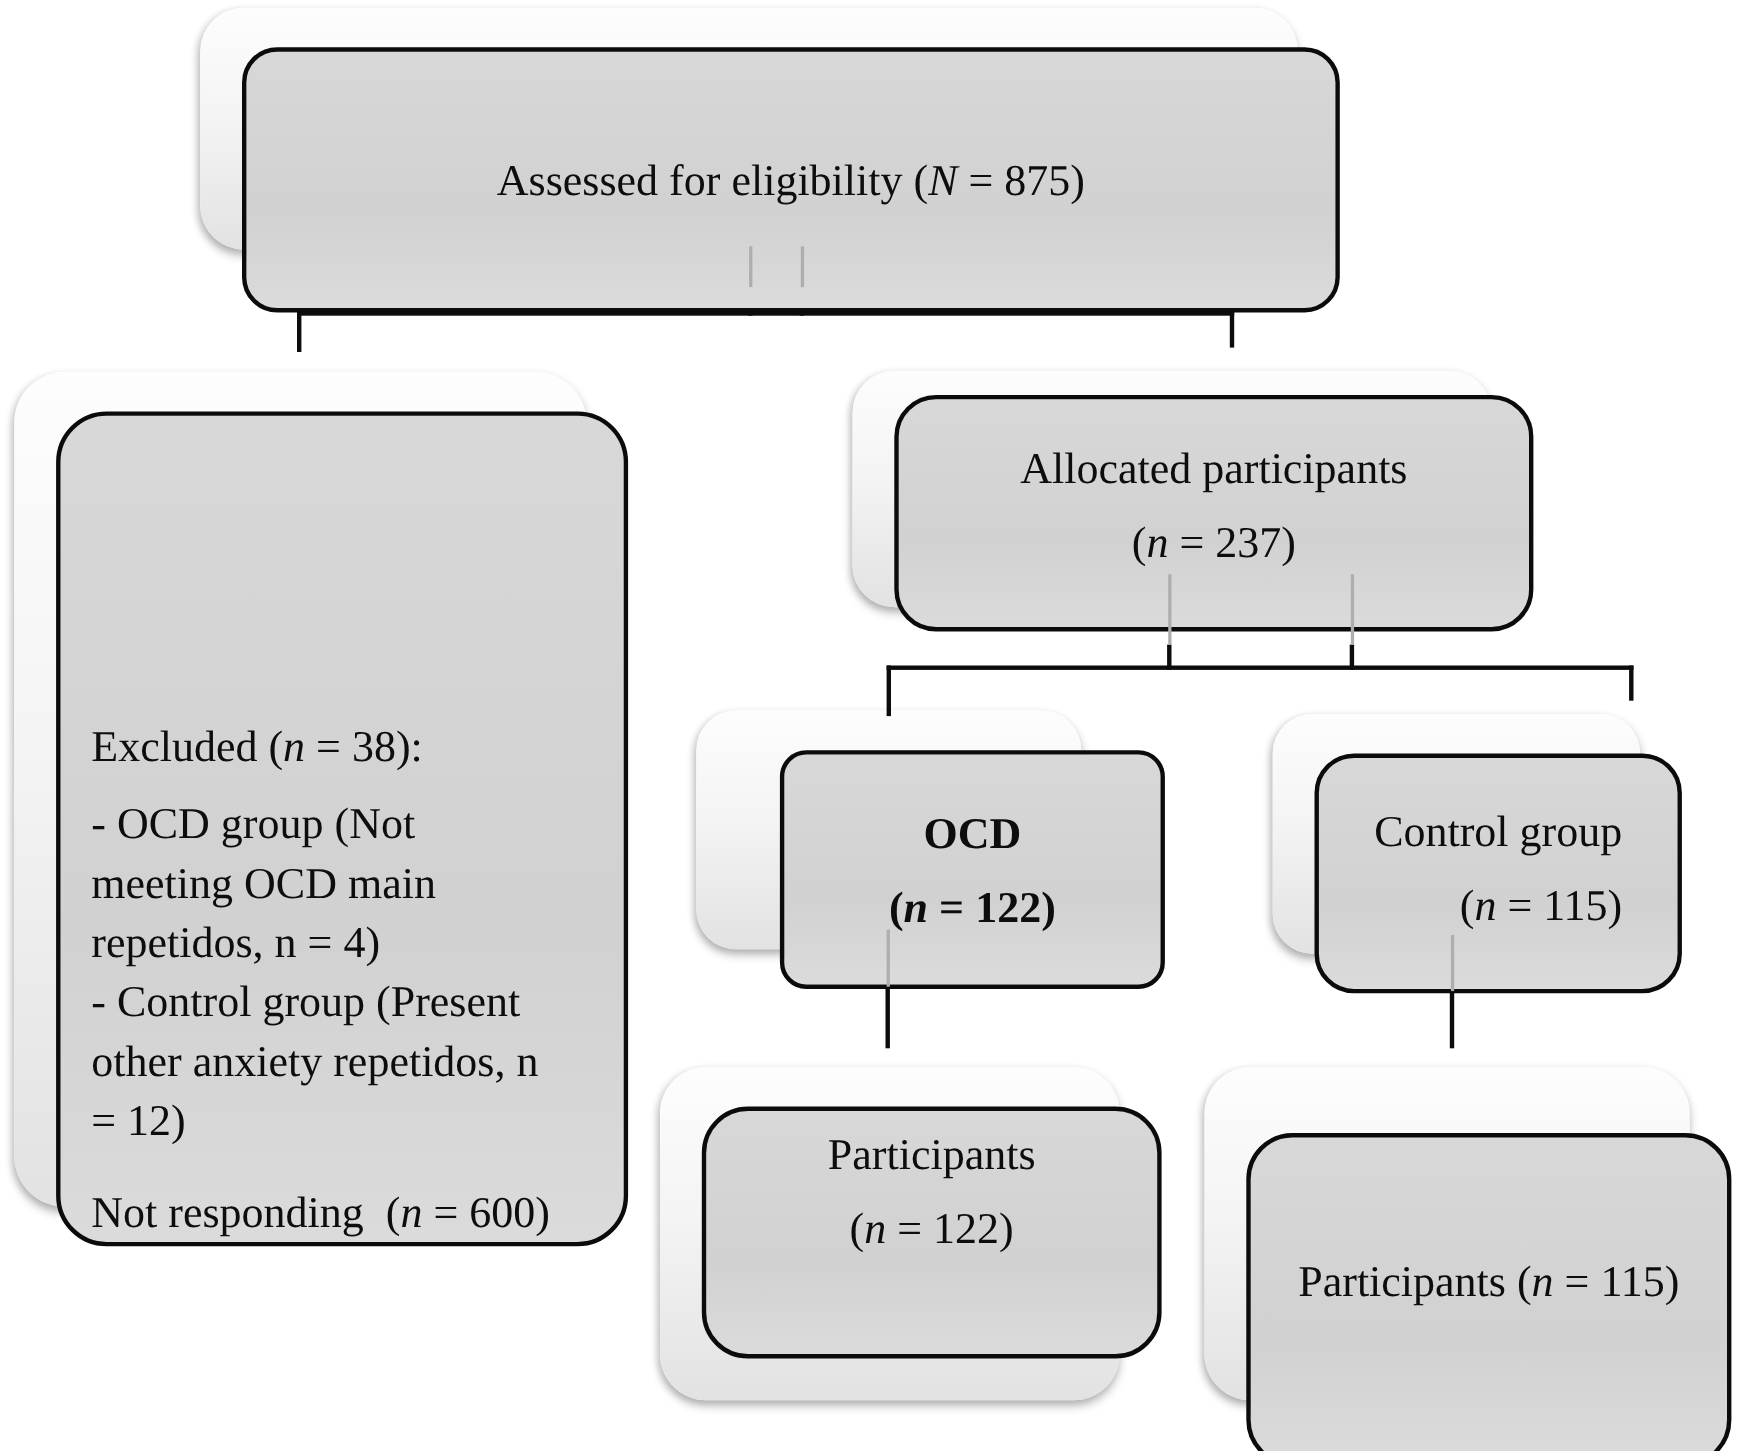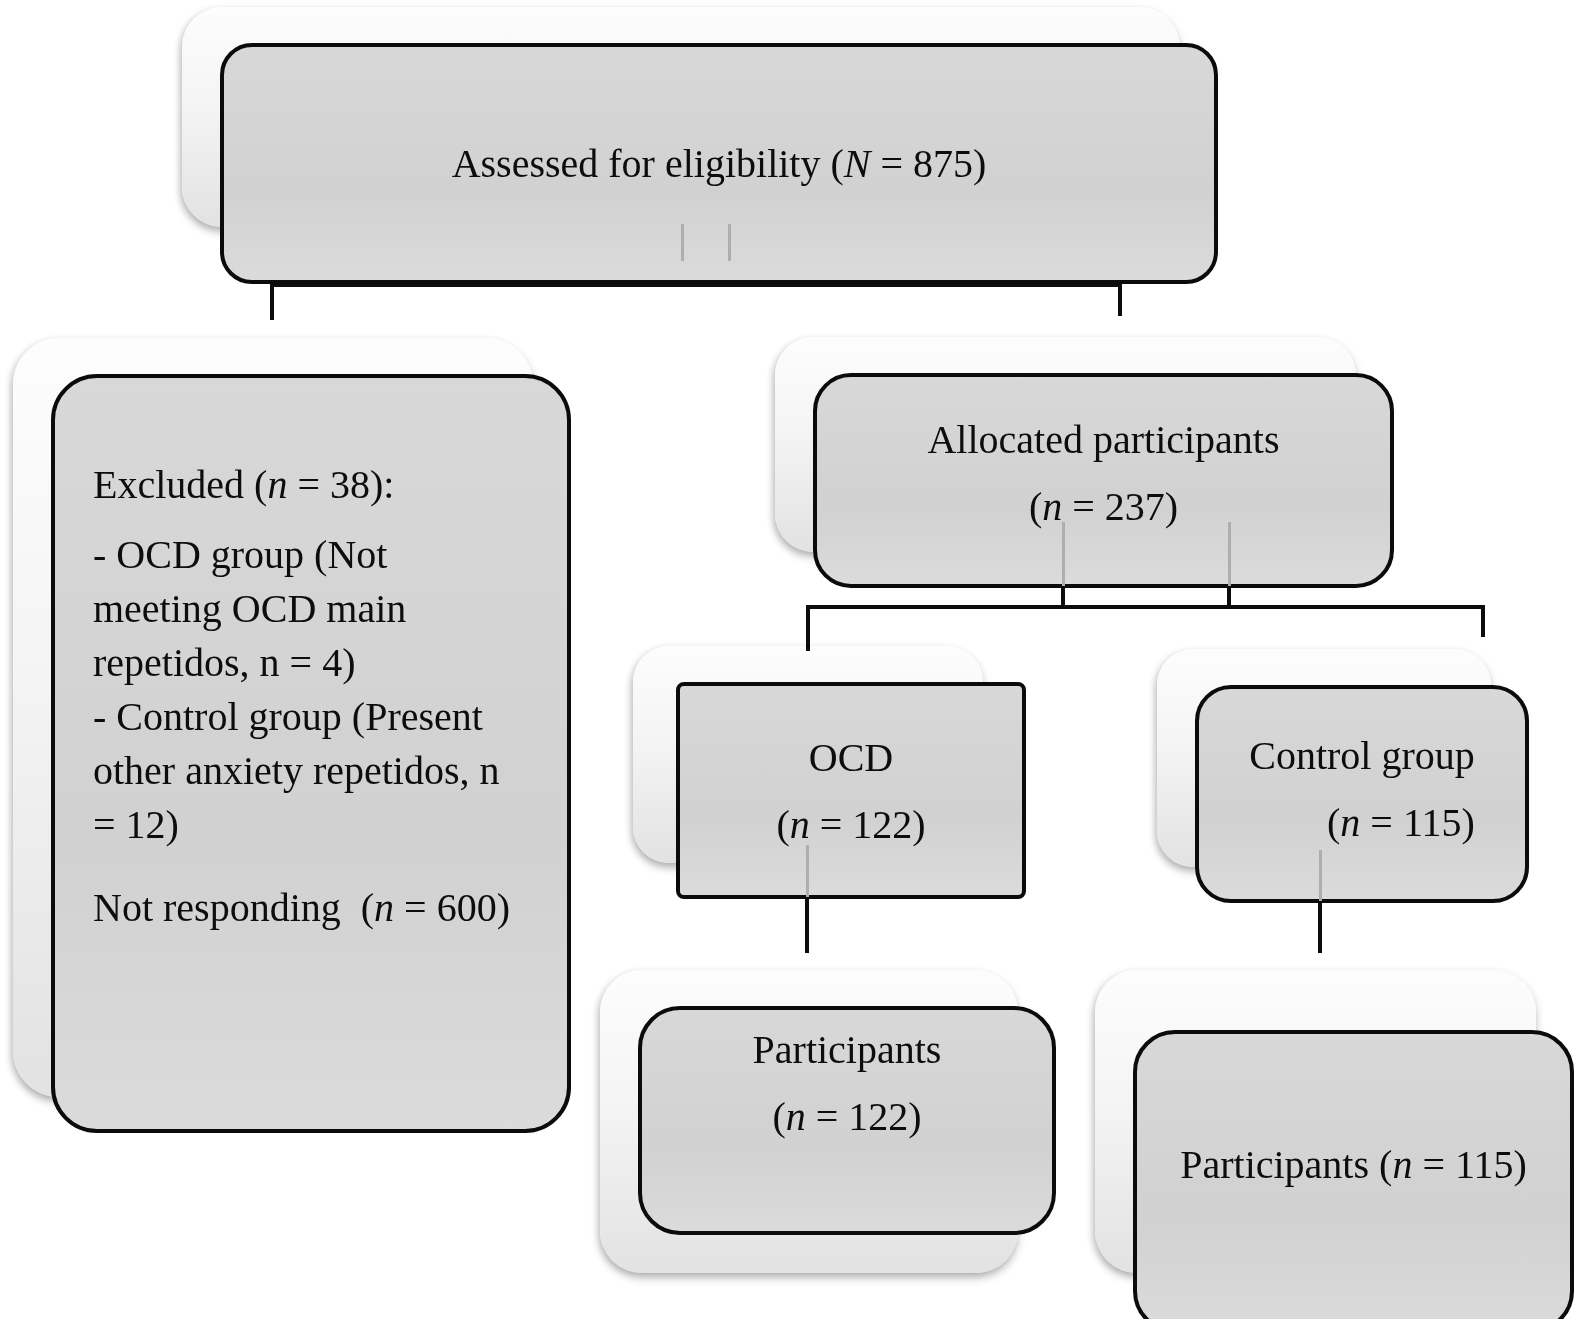--- a/index.html
+++ b/index.html
@@ -30,23 +30,23 @@
     line-height:54px;
   }
   .box .line{white-space:pre;}
   .centered-lines .line{line-height:67px;}
   .vline,.hline{position:absolute;background:#0c0c0c;}
   .faint{position:absolute;background:#aeaeae;}
   i{font-style:italic;}
   
   #excluded-box{
     align-items:flex-start;
-    justify-content:flex-start;
+    justify-content:flex-end;
     text-align:left;
-    padding:80px 30px 0 38px;
+    padding:80px 30px 0 28px;
   }
   #excluded-box .line{line-height:54px;}
   #excluded-box .para-gap{margin-bottom:16px;}
   #excluded-box .top-gap{margin-top:29px;}
 </style>
 </head>
 <body>
 
 <div id="stage">
 
@@ -81,28 +81,28 @@
     <div class="line para-gap"><span>Excluded (</span><i>n</i><span> = 38):</span></div>
     <div class="line"><span>- OCD group (Not</span></div>
     <div class="line"><span>meeting OCD main</span></div>
     <div class="line"><span>repetidos, n = 4)</span></div>
     <div class="line"><span>- Control group (Present</span></div>
     <div class="line"><span>other anxiety repetidos, n</span></div>
     <div class="line"><span>= 12)</span></div>
     <div class="line top-gap"><span>Not responding  (</span><i>n</i><span> = 600)</span></div>
   </div>
 
-  <div class="box centered-lines" id="allocated-box" style="left:813px;top:373px;width:581px;height:215px;border-radius:38px;">
+  <div class="box centered-lines" id="allocated-box" style="left:813px;top:359px;width:581px;height:215px;border-radius:38px;">
     <div style="transform:translateY(-8px);">
       <div class="line"><span>Allocated participants</span></div>
       <div class="line"><span>(</span><i>n</i><span> = 237)</span></div>
     </div>
   </div>
 
-  <div class="box centered-lines" id="ocd-box" style="left:676px;top:682px;width:350px;height:217px;border-radius:8px;">
+  <div class="box centered-lines" id="ocd-box" style="left:709px;top:682px;width:350px;height:217px;border-radius:24px;font-weight:bold;">
     <div>
       <div class="line"><span>OCD</span></div>
       <div class="line"><span>(</span><i>n</i><span> = 122)</span></div>
     </div>
   </div>
 
   <div class="box centered-lines" id="control-box" style="left:1195px;top:685px;width:334px;height:218px;border-radius:36px;text-align:right;">
     <div style="transform:translateY(-5px);">
       <div class="line"><span>Control group</span></div>
       <div class="line"><span>(</span><i>n</i><span> = 115)</span></div>

